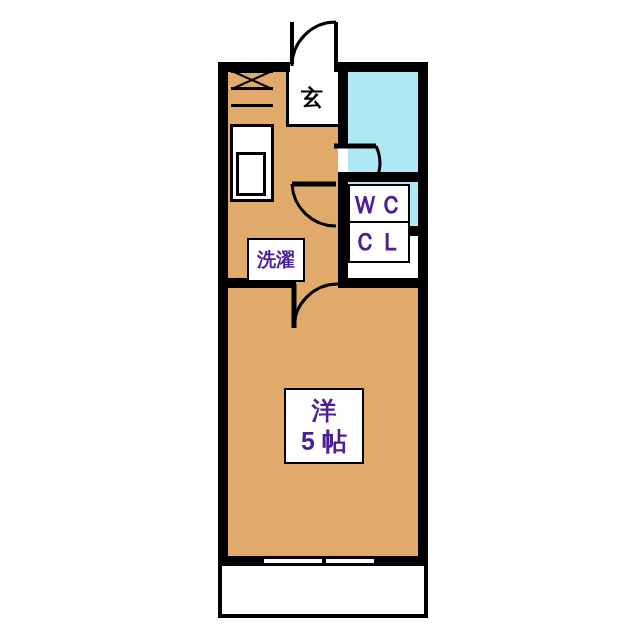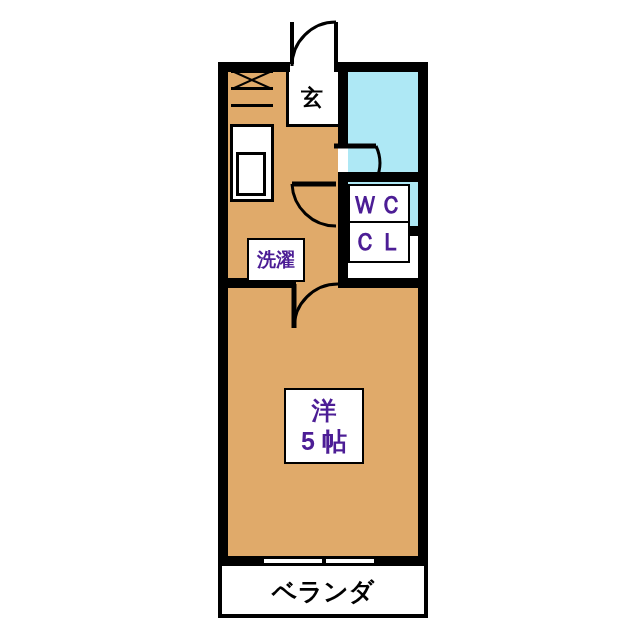--- a/index.html
+++ b/index.html
@@ -156,15 +156,14 @@
 
   <div class="label-box" style="left:348px; top:221px; width:58px; height:38px; font-size:24px; letter-spacing:2px;">ＣＬ</div>
 
   <div class="label-box" style="left:234px; top:238px; width:54px; height:40px; font-size:19px;margin-left:13px;">洗濯</div>
 
   <div class="label-box" style="left:284px; top:388px; width:76px; height:72px; flex-direction:column; font-size:25px; line-height:1.25;">
     <span>洋</span>
     <span>5 帖</span>
   </div>
 
-  <div class="label" style="left:228px; top:570px; width:190px; height:42px; font-size:25px;">ベランダ</div>
 
 </div>
 
 </body></html>

